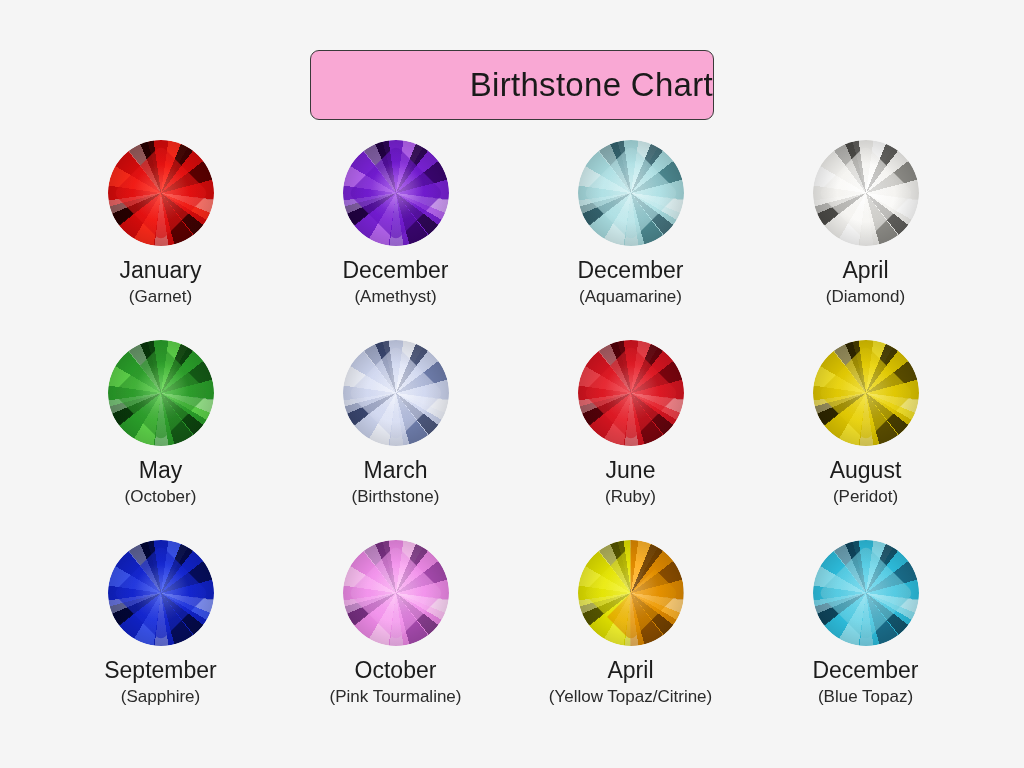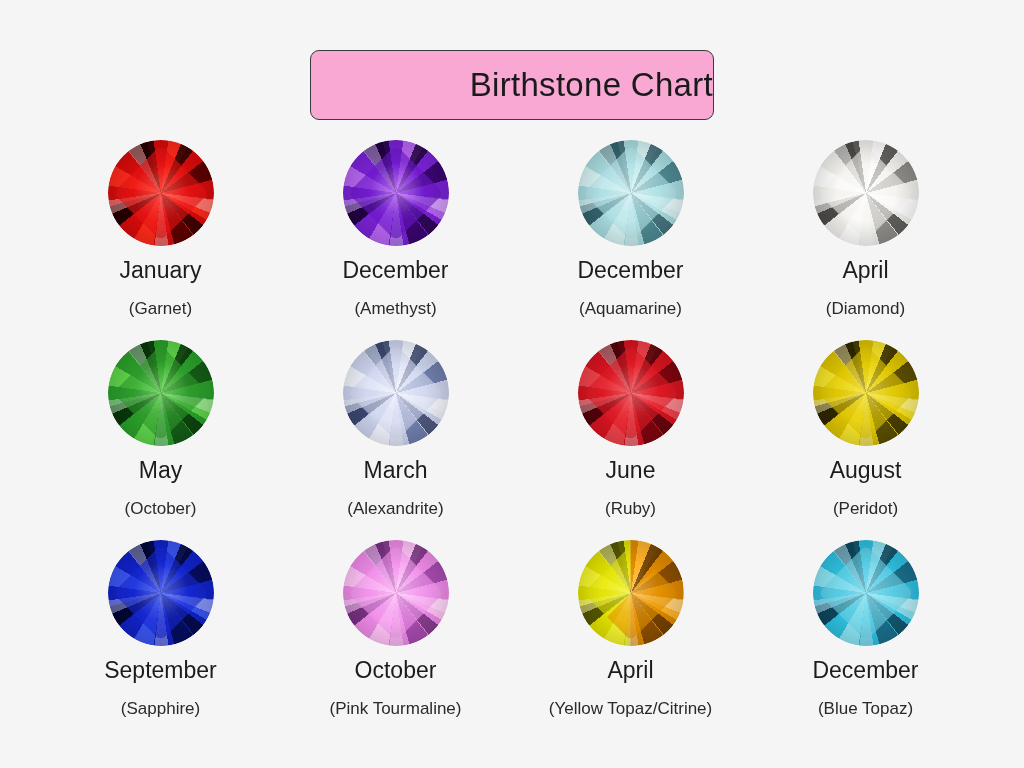--- a/index.html
+++ b/index.html
@@ -87,21 +87,21 @@
 
   .month-label {
     margin-top: 12px;
     font-size: 23px;
     color: #1c1c1c;
     line-height: 1.05;
     text-align: center;
     white-space: nowrap;
   }
   .stone-label {
-    margin-top: 18px;
+    margin-top: 6px;
     font-size: 17px;
     color: #2a2a2a;
     line-height: 1.05;
     text-align: center;
     white-space: nowrap;
   }
 </style>
 </head>
 <body>
 
@@ -175,21 +175,21 @@
       <div class="gem-cell">
         <div class="gem-wrap">
           <div class="gem">
             <div class="facet-conic" style="background: conic-gradient(from 8deg, rgb(240, 243, 252) 0deg, rgb(240, 243, 252) 22.5deg, rgb(204, 212, 238) 22.5deg, rgb(204, 212, 238) 45deg, rgb(112, 127, 174) 45deg, rgb(112, 127, 174) 67.5deg, rgb(204, 212, 238) 67.5deg, rgb(204, 212, 238) 90deg, rgb(240, 243, 252) 90deg, rgb(240, 243, 252) 112.5deg, rgb(204, 212, 238) 112.5deg, rgb(204, 212, 238) 135deg, rgb(112, 127, 174) 135deg, rgb(112, 127, 174) 157.5deg, rgb(204, 212, 238) 157.5deg, rgb(204, 212, 238) 180deg, rgb(240, 243, 252) 180deg, rgb(240, 243, 252) 202.5deg, rgb(204, 212, 238) 202.5deg, rgb(204, 212, 238) 225deg, rgb(112, 127, 174) 225deg, rgb(112, 127, 174) 247.5deg, rgb(204, 212, 238) 247.5deg, rgb(204, 212, 238) 270deg, rgb(240, 243, 252) 270deg, rgb(240, 243, 252) 292.5deg, rgb(204, 212, 238) 292.5deg, rgb(204, 212, 238) 315deg, rgb(112, 127, 174) 315deg, rgb(112, 127, 174) 337.5deg, rgb(204, 212, 238) 337.5deg, rgb(204, 212, 238) 360deg);"></div>
             <div class="facet-star" style="background: conic-gradient(from 22deg, rgb(46, 58, 98) 0deg, rgb(46, 58, 98) 15deg, transparent 15deg, transparent 30deg, transparent 30deg, transparent 45deg, transparent 45deg, transparent 60deg, transparent 60deg, transparent 75deg, rgba(255, 255, 255, 0.45) 75deg, rgba(255, 255, 255, 0.45) 90deg, transparent 90deg, transparent 105deg, rgb(46, 58, 98) 105deg, rgb(46, 58, 98) 120deg, transparent 120deg, transparent 135deg, transparent 135deg, transparent 150deg, rgba(255, 255, 255, 0.45) 150deg, rgba(255, 255, 255, 0.45) 165deg, transparent 165deg, transparent 180deg, transparent 180deg, transparent 195deg, transparent 195deg, transparent 210deg, rgb(46, 58, 98) 210deg, rgb(46, 58, 98) 225deg, rgba(255, 255, 255, 0.45) 225deg, rgba(255, 255, 255, 0.45) 240deg, transparent 240deg, transparent 255deg, transparent 255deg, transparent 270deg, transparent 270deg, transparent 285deg, transparent 285deg, transparent 300deg, rgba(255, 255, 255, 0.45) 300deg, rgba(255, 255, 255, 0.45) 315deg, rgb(46, 58, 98) 315deg, rgb(46, 58, 98) 330deg, transparent 330deg, transparent 345deg, transparent 345deg, transparent 360deg); opacity: 0.8;"></div>
             <div class="facet-table" style="background: radial-gradient(circle at 46% 42%, rgb(240, 243, 252) 0%, rgb(214, 220, 242) 48%, rgb(214, 220, 242) 100%); opacity: 0.62; transform: rotate(45deg); border-radius: 10%;"></div>
             <div class="facet-radial" style="background: radial-gradient(circle, rgba(255, 255, 255, 0.2) 0%, rgba(255, 255, 255, 0) 38%, rgba(0, 0, 0, 0.18) 82%, rgba(0, 0, 0, 0.34) 100%);"></div>
           </div>
         </div>
         <div class="month-label">March</div>
-        <div class="stone-label">(Alexandrite)</div>
+        <div class="stone-label">(Birthstone)</div>
       </div>
       <div class="gem-cell">
         <div class="gem-wrap">
           <div class="gem">
             <div class="facet-conic" style="background: conic-gradient(from 8deg, rgb(240, 65, 74) 0deg, rgb(240, 65, 74) 22.5deg, rgb(215, 20, 32) 22.5deg, rgb(215, 20, 32) 45deg, rgb(126, 4, 14) 45deg, rgb(126, 4, 14) 67.5deg, rgb(215, 20, 32) 67.5deg, rgb(215, 20, 32) 90deg, rgb(240, 65, 74) 90deg, rgb(240, 65, 74) 112.5deg, rgb(215, 20, 32) 112.5deg, rgb(215, 20, 32) 135deg, rgb(126, 4, 14) 135deg, rgb(126, 4, 14) 157.5deg, rgb(215, 20, 32) 157.5deg, rgb(215, 20, 32) 180deg, rgb(240, 65, 74) 180deg, rgb(240, 65, 74) 202.5deg, rgb(215, 20, 32) 202.5deg, rgb(215, 20, 32) 225deg, rgb(126, 4, 14) 225deg, rgb(126, 4, 14) 247.5deg, rgb(215, 20, 32) 247.5deg, rgb(215, 20, 32) 270deg, rgb(240, 65, 74) 270deg, rgb(240, 65, 74) 292.5deg, rgb(215, 20, 32) 292.5deg, rgb(215, 20, 32) 315deg, rgb(126, 4, 14) 315deg, rgb(126, 4, 14) 337.5deg, rgb(215, 20, 32) 337.5deg, rgb(215, 20, 32) 360deg);"></div>
             <div class="facet-star" style="background: conic-gradient(from 22deg, rgb(74, 0, 8) 0deg, rgb(74, 0, 8) 15deg, transparent 15deg, transparent 30deg, transparent 30deg, transparent 45deg, transparent 45deg, transparent 60deg, transparent 60deg, transparent 75deg, rgba(255, 255, 255, 0.45) 75deg, rgba(255, 255, 255, 0.45) 90deg, transparent 90deg, transparent 105deg, rgb(74, 0, 8) 105deg, rgb(74, 0, 8) 120deg, transparent 120deg, transparent 135deg, transparent 135deg, transparent 150deg, rgba(255, 255, 255, 0.45) 150deg, rgba(255, 255, 255, 0.45) 165deg, transparent 165deg, transparent 180deg, transparent 180deg, transparent 195deg, transparent 195deg, transparent 210deg, rgb(74, 0, 8) 210deg, rgb(74, 0, 8) 225deg, rgba(255, 255, 255, 0.45) 225deg, rgba(255, 255, 255, 0.45) 240deg, transparent 240deg, transparent 255deg, transparent 255deg, transparent 270deg, transparent 270deg, transparent 285deg, transparent 285deg, transparent 300deg, rgba(255, 255, 255, 0.45) 300deg, rgba(255, 255, 255, 0.45) 315deg, rgb(74, 0, 8) 315deg, rgb(74, 0, 8) 330deg, transparent 330deg, transparent 345deg, transparent 345deg, transparent 360deg); opacity: 0.8;"></div>
             <div class="facet-table" style="background: radial-gradient(circle at 46% 42%, rgb(240, 65, 74) 0%, rgb(224, 28, 38) 48%, rgb(224, 28, 38) 100%); opacity: 0.62; transform: rotate(45deg); border-radius: 10%;"></div>
             <div class="facet-radial" style="background: radial-gradient(circle, rgba(255, 255, 255, 0.2) 0%, rgba(255, 255, 255, 0) 38%, rgba(0, 0, 0, 0.18) 82%, rgba(0, 0, 0, 0.34) 100%);"></div>
           </div>
         </div>

